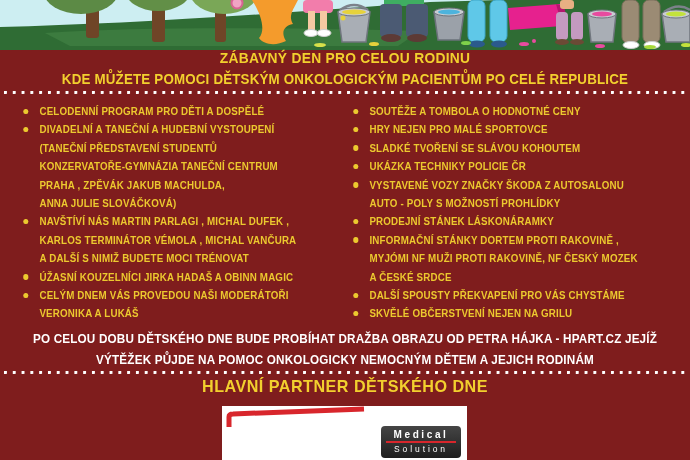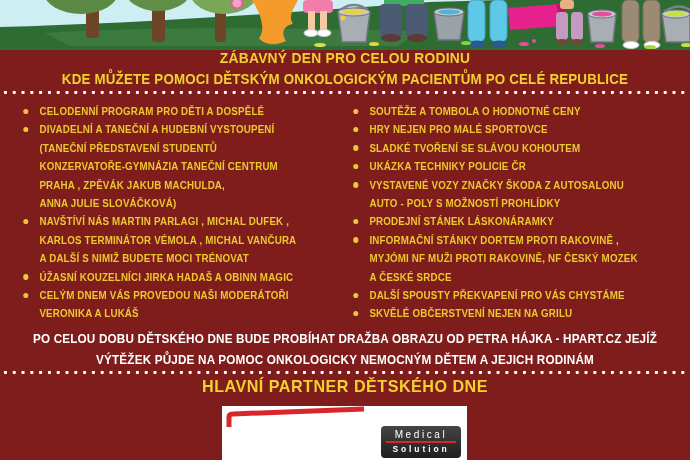--- a/index.html
+++ b/index.html
@@ -54,24 +54,24 @@
     color:#d8262c;font-size:47px;letter-spacing:0;
     text-shadow:0 1px 1px rgba(0,0,0,.3);
   }
   .swoosh{position:absolute;left:0;top:0;}
   .medbox{
     position:absolute;right:6px;top:20px;width:80px;height:32px;
     background:linear-gradient(#454545,#1e1e1e);border-radius:4px;
     color:#fff;text-align:center;padding-top:3px;box-sizing:border-box;
   }
   .med1{
-    display:block;margin:0 5px;font-size:10px;font-weight:normal;letter-spacing:2.6px;
+    display:block;margin:0 5px;font-size:10px;font-weight:bold;letter-spacing:2.6px;
     border-bottom:2px solid #d8262c;padding-bottom:1px;
   }
-  .med2{display:block;font-size:8.5px;font-weight:bold;letter-spacing:2.9px;margin-top:1px;}
+  .med2{display:block;font-size:8.5px;font-weight:normal;letter-spacing:2.9px;margin-top:1px;}
 </style>
 </head>
 <body>
 
 <div class="poster">
 
   <svg class="illus" viewBox="0 0 690 50">
     <rect width="690" height="50" fill="#cdeef2"></rect>
     <path d="M0,27 C120,24 260,15 430,2 L500,0 L690,0 L690,50 L0,50 Z" fill="#2f6c34"></path>
     <path d="M45,33 C150,26 300,28 420,31 L398,46 L70,46 Z" fill="#3c7b3f"></path>

